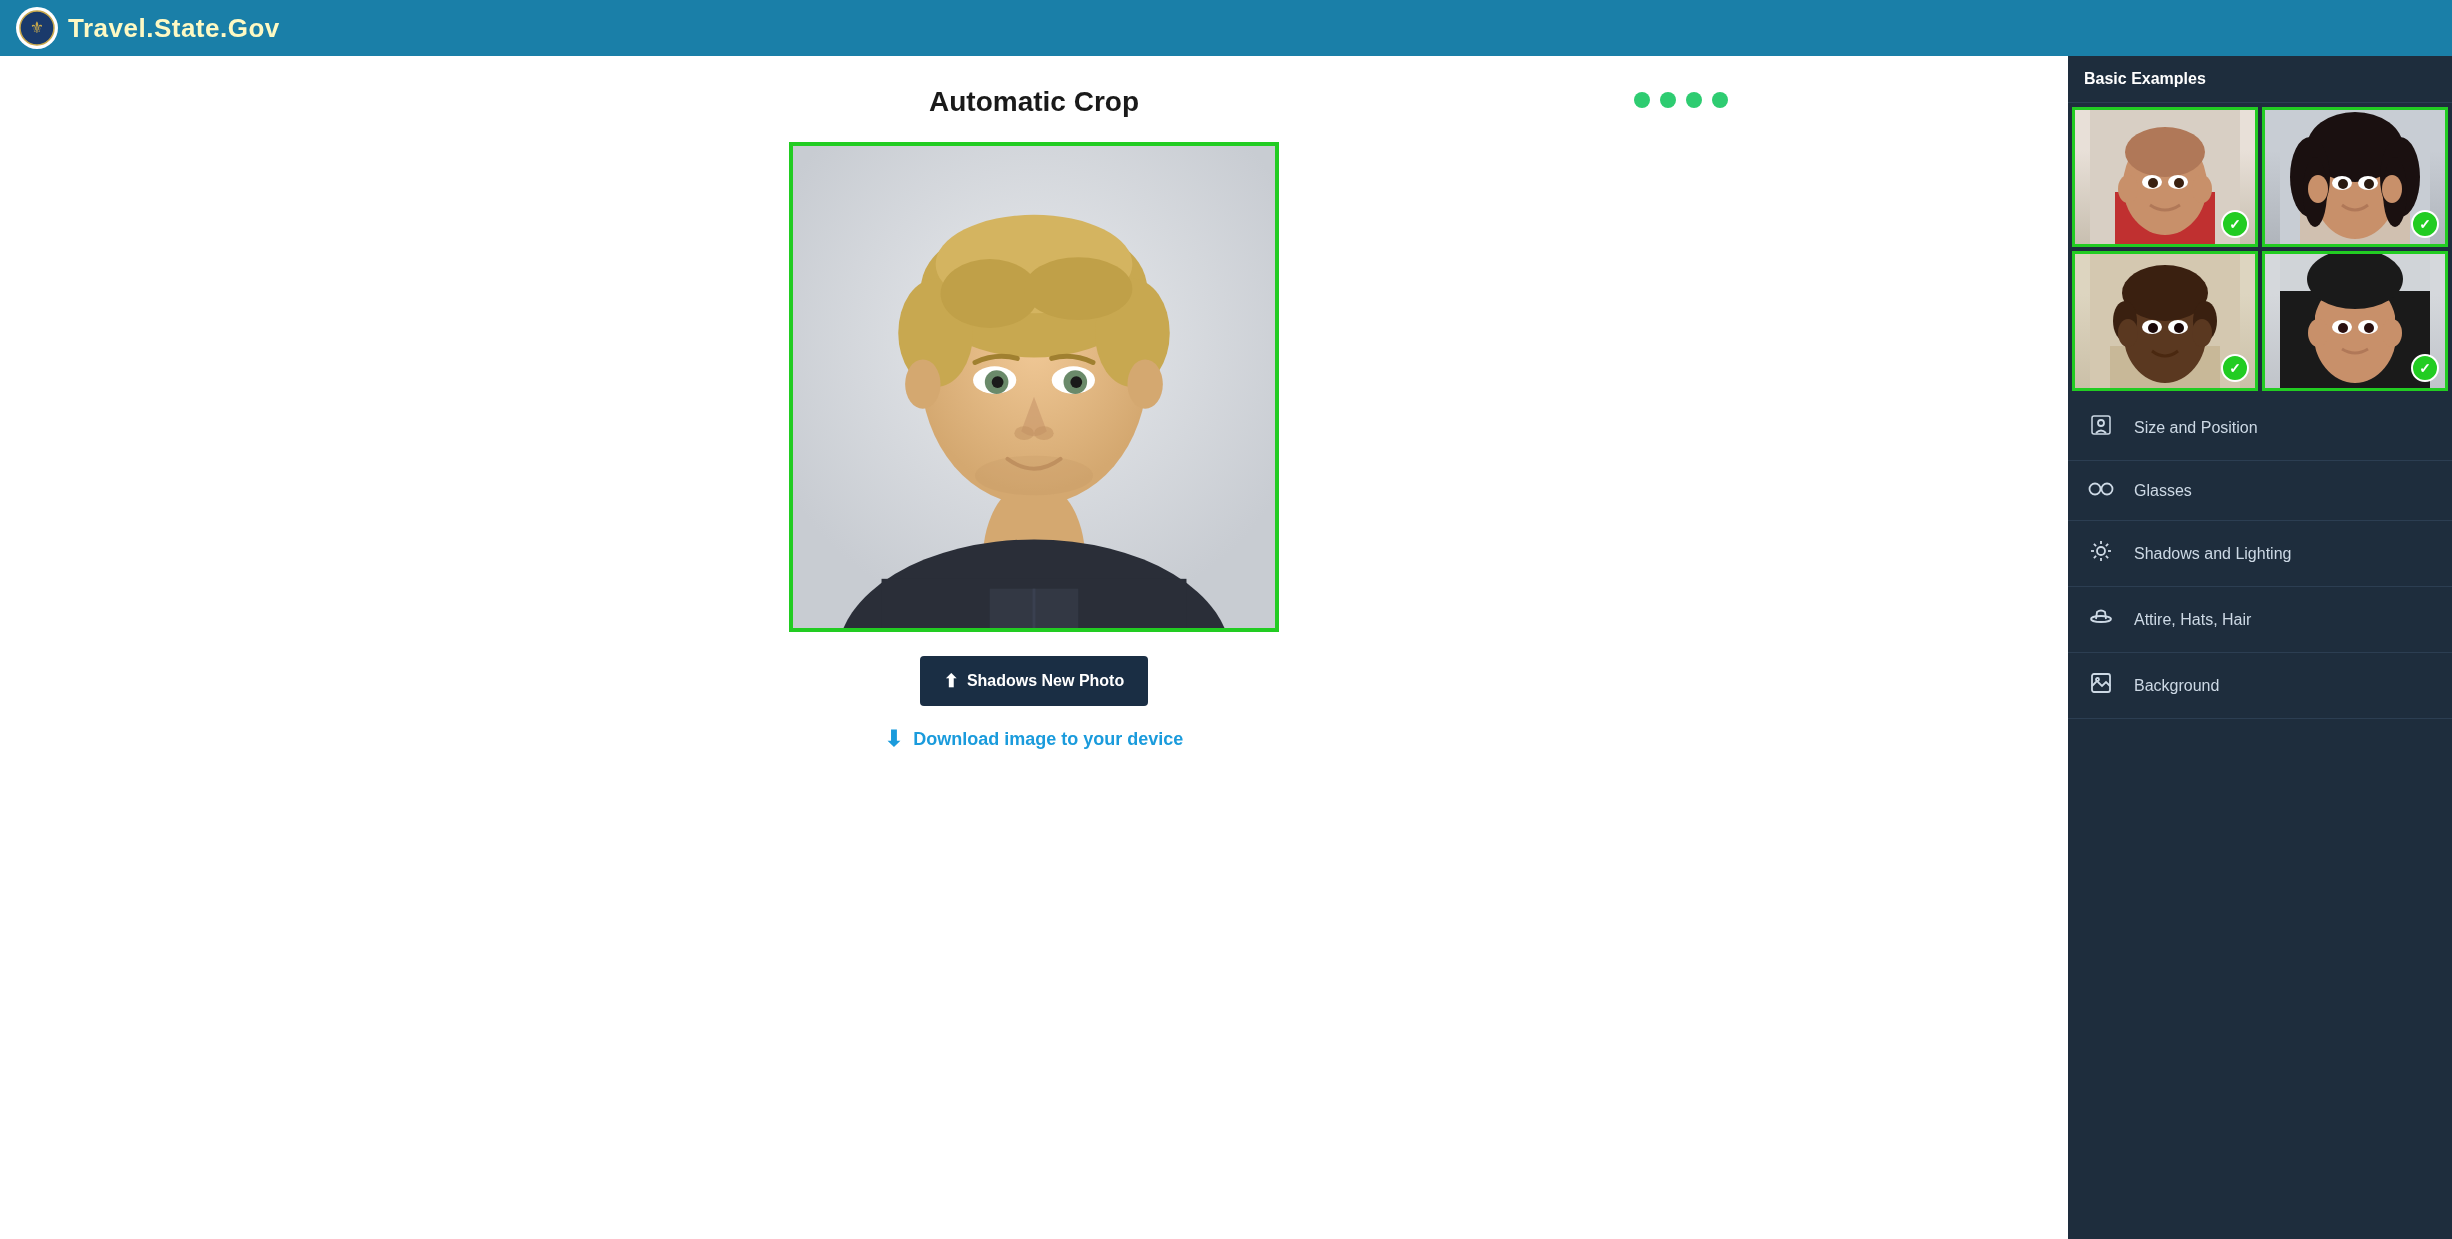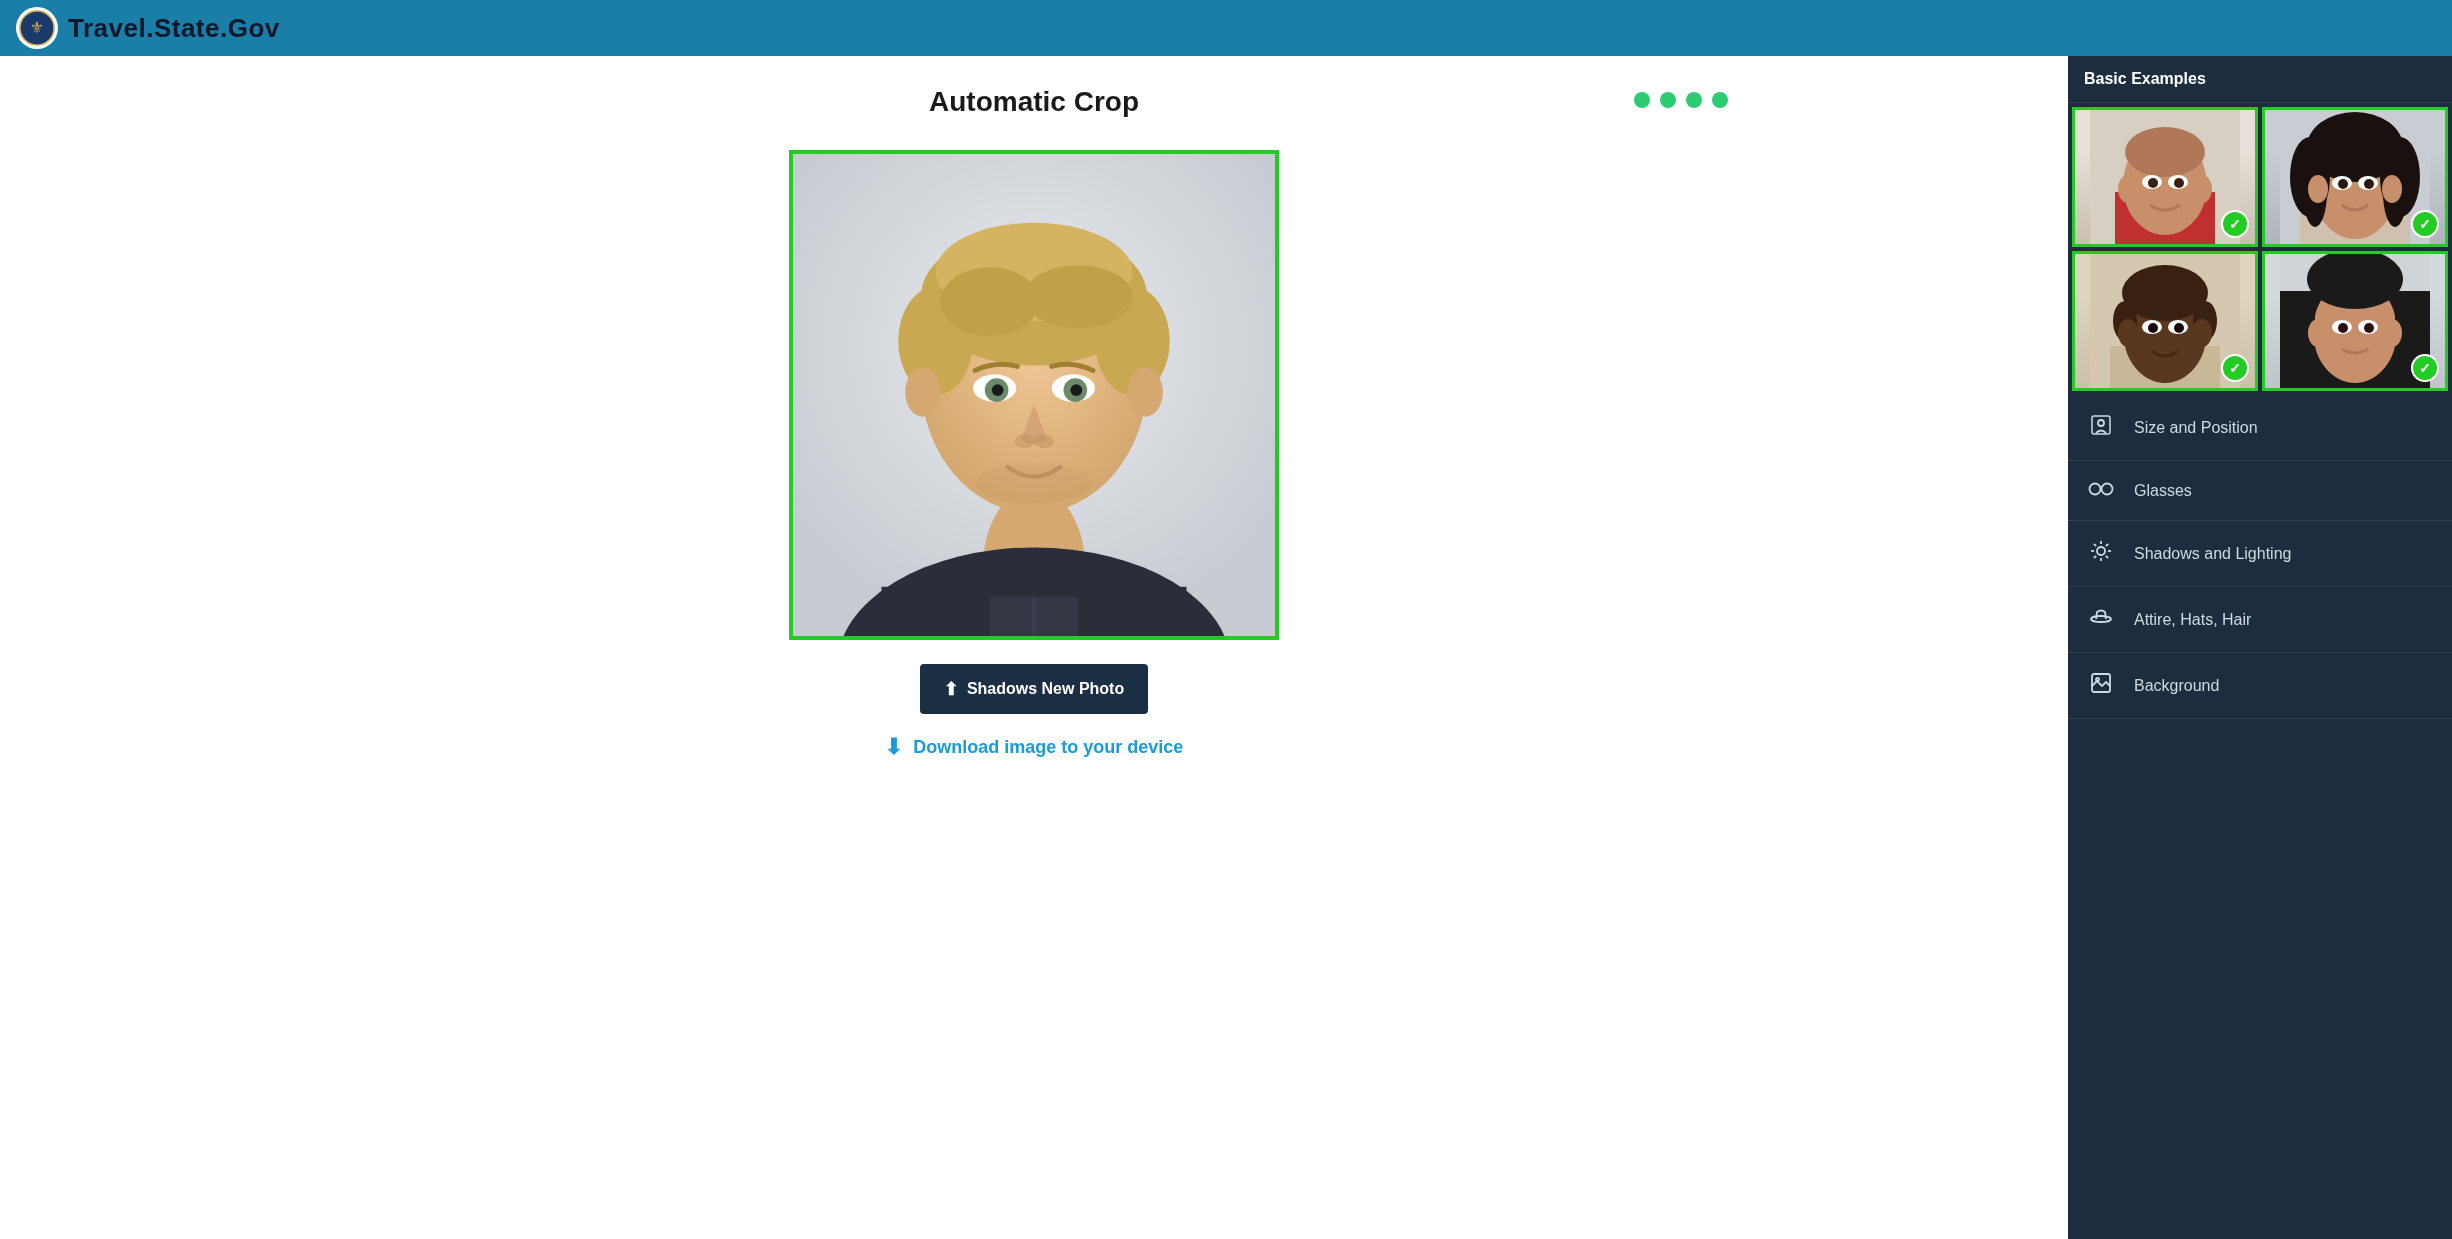--- a/index.html
+++ b/index.html
@@ -17,21 +17,21 @@
     .header-logo {
       width: 42px;
       height: 42px;
       border-radius: 50%;
       background: #fff;
       display: flex; align-items: center; justify-content: center;
       margin-right: 10px;
       flex-shrink: 0;
     }
     .header-title {
-      color: #0f172a;
+      color: #fef9c3;
       font-size: 26px;
       font-weight: bold;
       letter-spacing: 0.5px;
     }
 
     
     .main-container {
       display: flex;
       flex: 1;
       overflow: hidden;
@@ -45,21 +45,21 @@
       align-items: center;
       padding: 30px 20px;
       background: #fff;
       position: relative;
     }
 
     .page-title {
       font-size: 28px;
       font-weight: bold;
       color: #1a1a1a;
-      margin-bottom: 32px;
+      margin-bottom: 24px;
     }
 
     
     .progress-dots {
       position: absolute;
       top: 36px;
       right: 340px;
       display: flex;
       gap: 10px;
       align-items: center;

